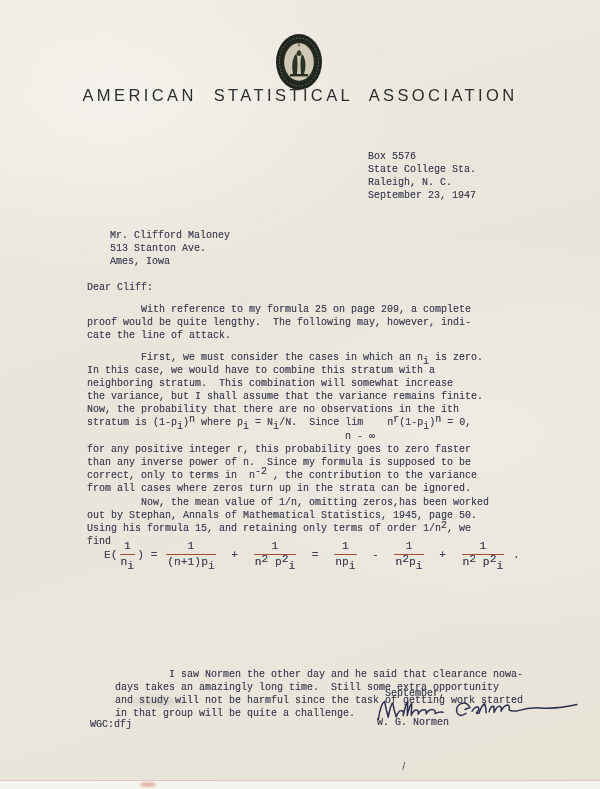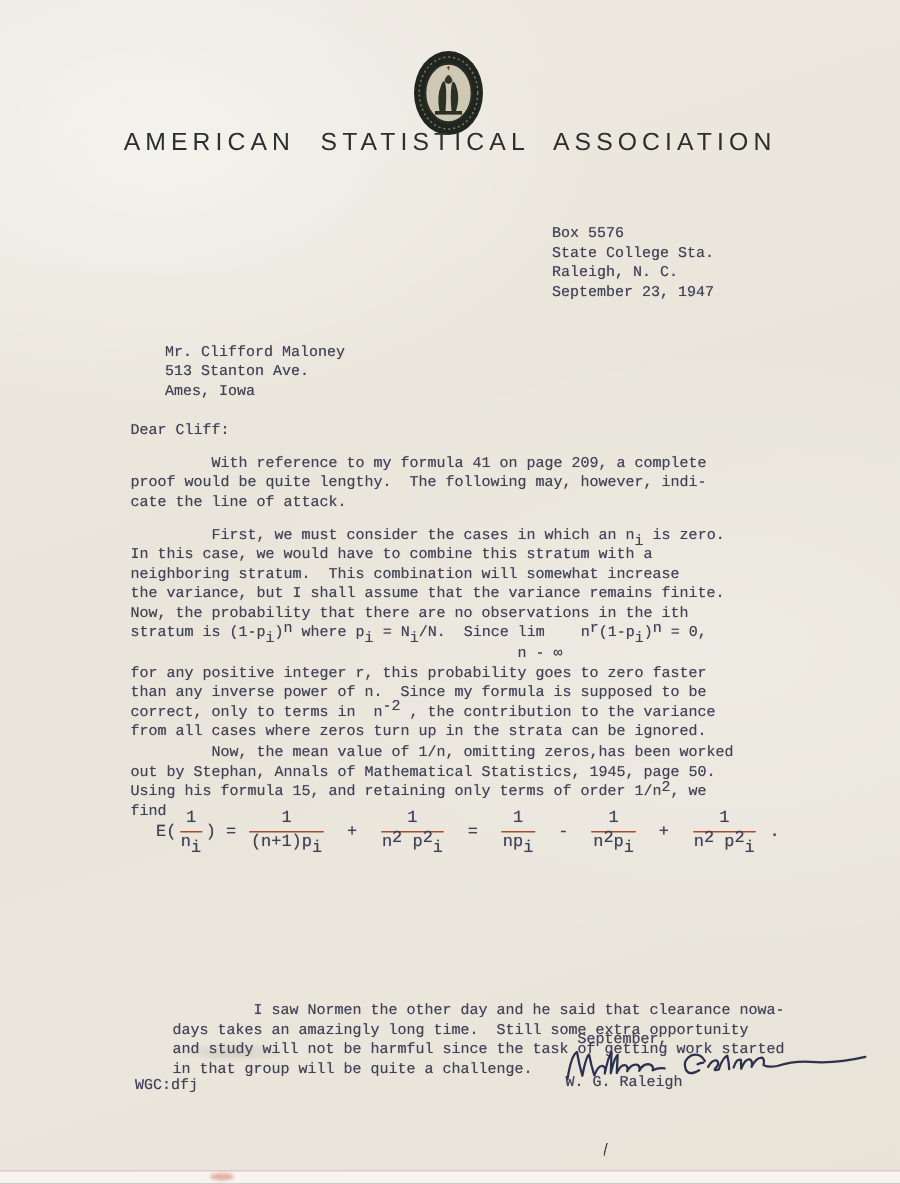--- a/index.html
+++ b/index.html
@@ -64,21 +64,21 @@
 State College Sta.
 Raleigh, N. C.
 September 23, 1947</div>
 
   <div class="type" style="left:110px;top:229px;font-family:Liberation Mono, monospace;">Mr. Clifford Maloney
 513 Stanton Ave.
 Ames, Iowa</div>
 
   <div class="type" style="left:87px;top:281px;">Dear Cliff:</div>
 
-  <div class="type" style="left:87px;top:303px;">         With reference to my formula 41 on page 209, a complete
+  <div class="type" style="left:87px;top:303px;">         With reference to my formula 25 on page 209, a complete
 proof would be quite lengthy.  The following may, however, indi-
 cate the line of attack.</div>
   <div class="type" style="left:87px;top:351px;">         First, we must consider the cases in which an n<span class="sub">i</span> is zero.
 In this case, we would have to combine this stratum with a
 neighboring stratum.  This combination will somewhat increase
 the variance, but I shall assume that the variance remains finite.
 Now, the probability that there are no observations in the ith
 stratum is (1-p<span class="sub">i</span>)<span class="sup">n</span> where p<span class="sub">i</span> = N<span class="sub">i</span>/N.  Since lim    n<span class="sup">r</span>(1-p<span class="sub">i</span>)<span class="sup">n</span> = 0,
                                            n - ∞
 for any positive integer r, this probability goes to zero faster
@@ -140,21 +140,21 @@
   <svg class="signature" width="215" height="34" viewBox="0 0 215 34" aria-label="William Cochran signature">
     <g fill="none" stroke="#2c3150" stroke-width="1.5" stroke-linecap="round" stroke-linejoin="round">
       <path d="M6 24 Q9 8 13 6 Q14 14 16 22 Q19 9 21 8 Q22 15 24 22 Q27 15 30 16 Q32 17 31 21 Q34 9 36 7 L35 21 Q38 10 40 9 L39 21 Q42 15 45 16 Q47 17 46 20 Q49 15 53 16 Q55 17 54 20 Q57 15 61 16 Q64 17 63 20 Q67 18 71 19"></path>
       <path d="M98 15 Q95 9 89 11 Q83 14 85 20 Q87 25 94 21"></path>
       <path d="M100 19 Q103 14 106 15 Q108 17 105 20 Q103 22 107 21 Q110 13 113 12 Q114 16 114 21"></path>
       <path d="M117 20 Q119 14 122 15 L122 21 Q125 14 128 15 Q130 16 129 20 Q132 14 136 14 Q138 15 137 19 Q140 21 146 20 Q157 17 168 18 Q185 20 205 16"></path>
       <path d="M93 17 Q95 16 97 16"></path>
     </g>
   </svg>
 
-  <div class="type" style="left:377px;top:716px;">W. G. Raleigh</div>
+  <div class="type" style="left:377px;top:716px;">W. G. Normen</div>
 
   <div class="type" style="left:90px;top:718px;">WGC:dfj</div>
 
   <div class="smudge"></div>
   <div class="pen-tick"></div>
   <div class="bottom-strip"></div>
   <div class="red-smudge"></div>
 
 </div>
 

